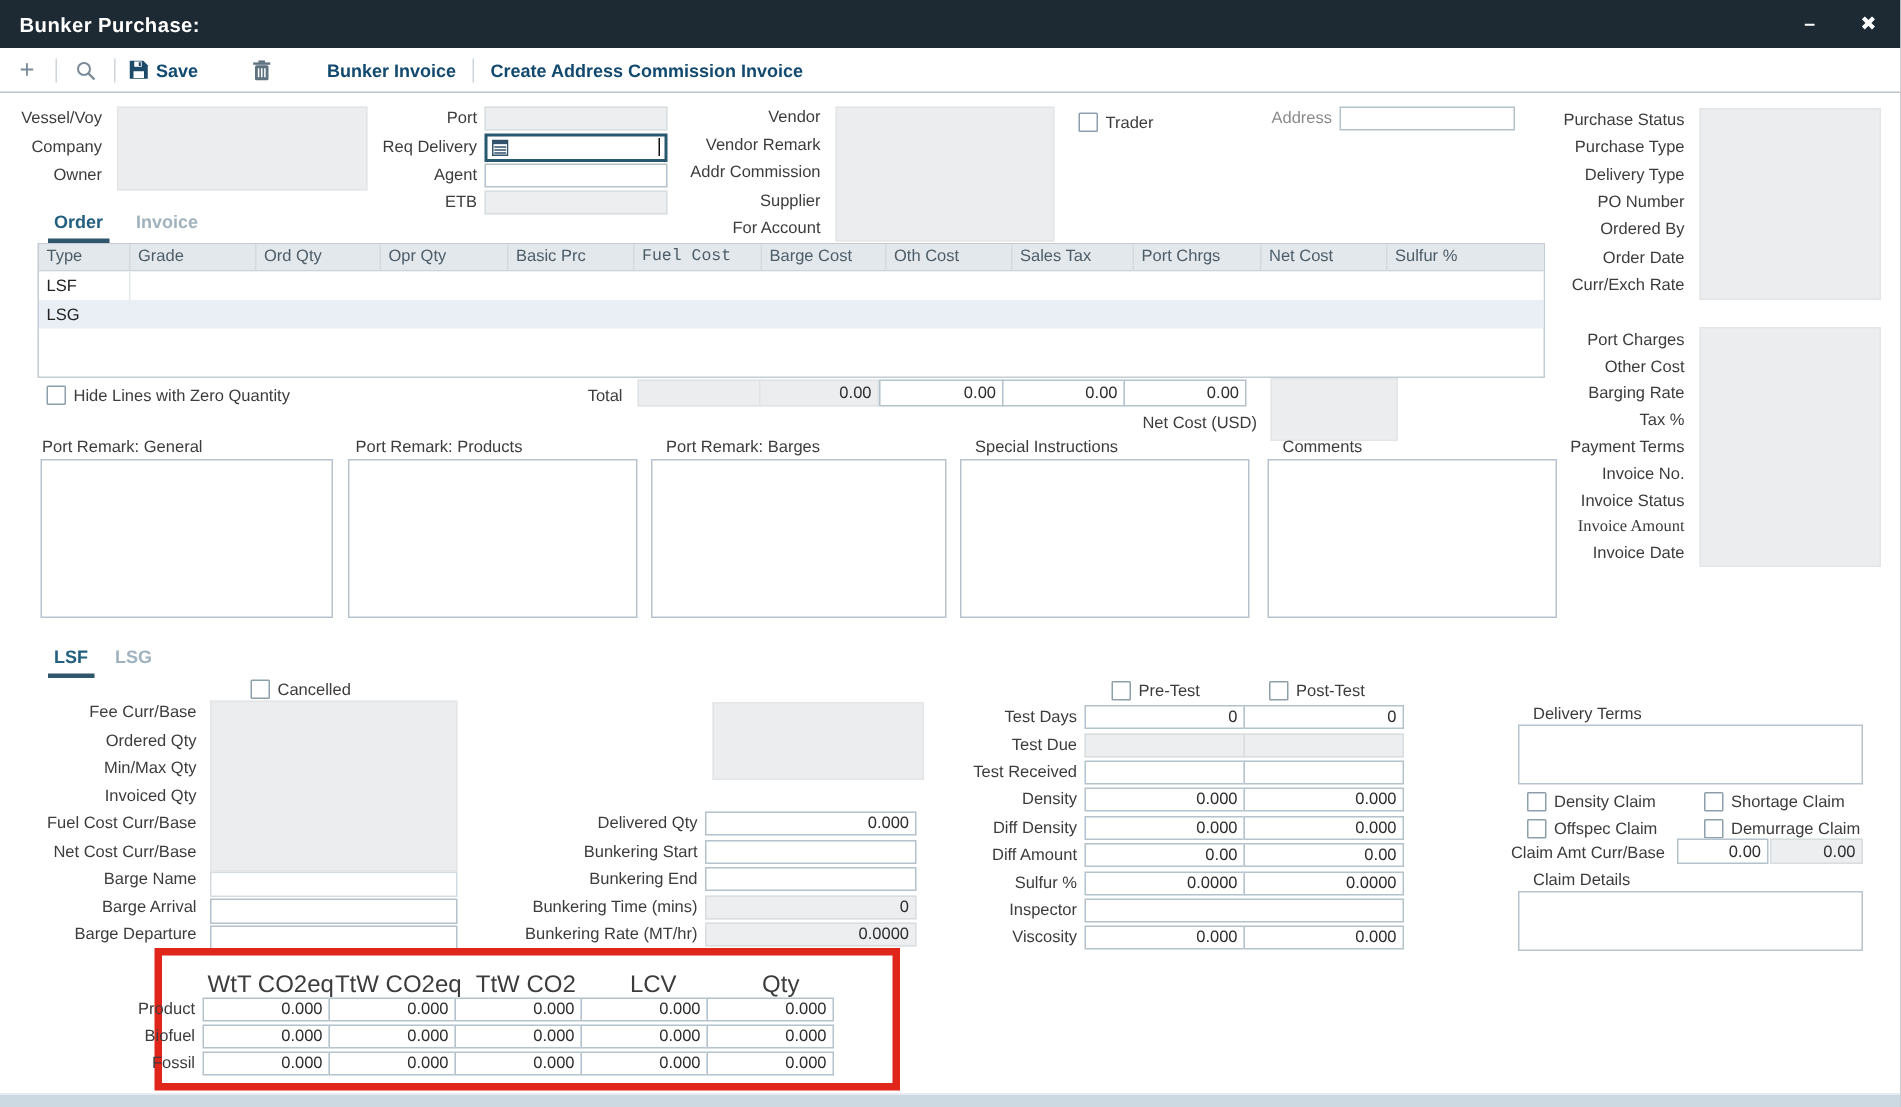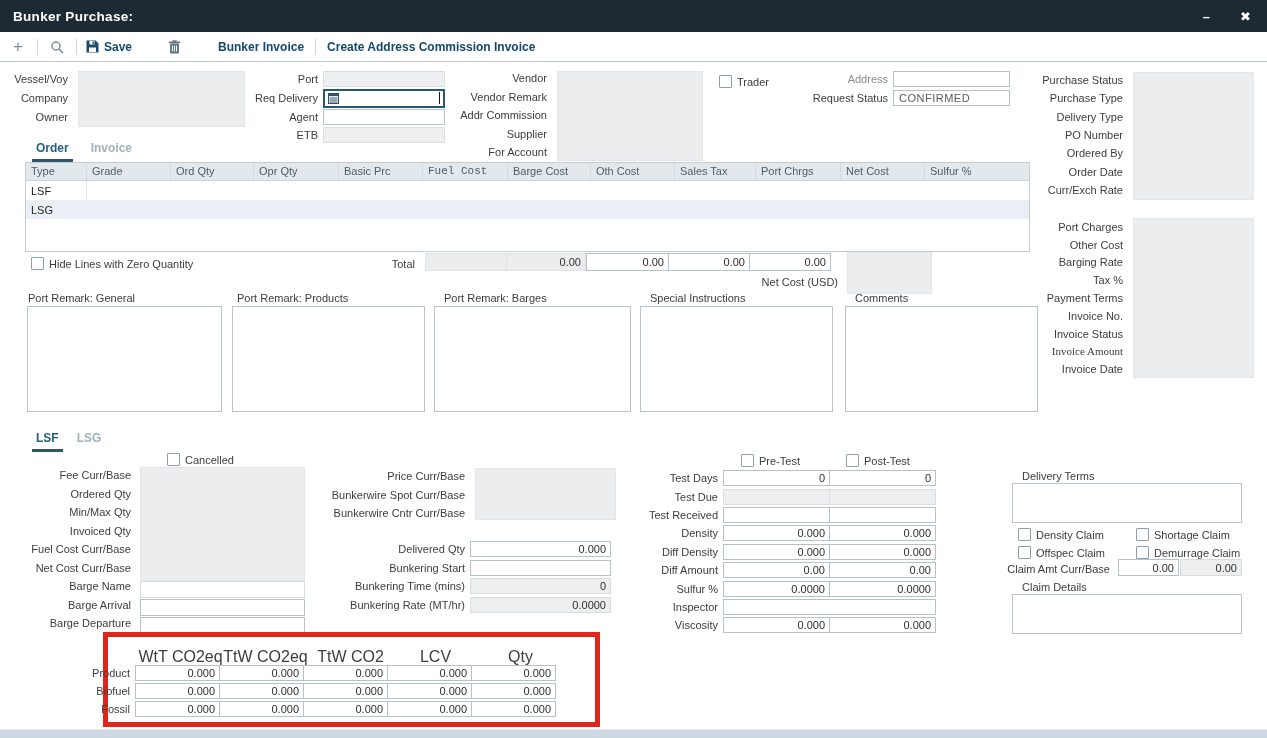--- a/index.html
+++ b/index.html
@@ -157,24 +157,20 @@
 
   <div class="cbrow" style="left:719px;top:75px;">
     <div class="cb"></div>
     <span>Trader</span>
   </div>
 
   <div class="vrows" style="left:790px;top:69px;">
     <div class="vrow" style="height:19px;">
       <span class="lbl" style="width:103px;color:#8b8b8b;">Address</span>
       <div class="fld" style="width:117px;"></div>
-    </div>
-    <div class="vrow" style="height:19px;">
-      <span class="lbl" style="width:103px;">Request Status</span>
-      <div class="fld" style="width:117px;padding-left:5px;color:#5a5a5a;letter-spacing:.5px;">CONFIRMED</div>
     </div>
   </div>
 
   <div class="vrows" style="left:1040px;top:71px;">
     <div class="vrow" style="height:18.3px;">
         <span class="lbl" style="width:88px;">Purchase Status</span>
       </div>
     <div class="vrow" style="height:18.3px;">
         <span class="lbl" style="width:88px;">Purchase Type</span>
       </div>
@@ -317,39 +313,32 @@
       </div>
     <div class="vrow" style="height:18.5px;">
         <span class="lbl" style="width:136px;">Barge Departure</span>
       </div>
   </div>
   <div class="grayblock" style="left:140px;top:467px;width:165px;height:114px;"></div>
   <div class="fld abs" style="left:140px;top:581px;width:165px;height:17px;border-color:#d4dce1;"></div>
   <div class="fld abs" style="left:140px;top:599px;width:165px;height:17px;"></div>
   <div class="fld abs" style="left:140px;top:617px;width:165px;height:17px;"></div>
 
-  <div class="vrows" style="left:310px;top:467px;">
-    <div class="vrow" style="height:18.5px;">
-        <span class="lbl" style="width:160px;">Price Curr/Base</span>
-      </div>
-    <div class="vrow" style="height:18.5px;">
-        <span class="lbl" style="width:160px;">Bunkerwire Spot Curr/Base</span>
-      </div>
-    <div class="vrow" style="height:18.5px;">
-        <span class="lbl" style="width:160px;">Bunkerwire Cntr Curr/Base</span>
-      </div>
-  </div>
   <div class="grayblock" style="left:475px;top:468px;width:141px;height:52px;"></div>
   <div class="vrows" style="left:310px;top:540px;">
     <div class="vrow" style="height:18.5px;">
       <span class="lbl" style="width:160px;">Delivered Qty</span>
       <div class="fld num" style="width:141px;">0.000</div>
     </div>
     <div class="vrow" style="height:18.5px;">
       <span class="lbl" style="width:160px;">Bunkering Start</span>
+      <div class="fld" style="width:141px;"></div>
+    </div>
+    <div class="vrow" style="height:18.5px;">
+      <span class="lbl" style="width:160px;">Bunkering End</span>
       <div class="fld" style="width:141px;"></div>
     </div>
     <div class="vrow" style="height:18.5px;">
       <span class="lbl" style="width:160px;">Bunkering Time (mins)</span>
       <div class="fld num gray" style="width:141px;">0</div>
     </div>
     <div class="vrow" style="height:18.5px;">
       <span class="lbl" style="width:160px;">Bunkering Rate (MT/hr)</span>
       <div class="fld num gray" style="width:141px;">0.0000</div>
     </div>

